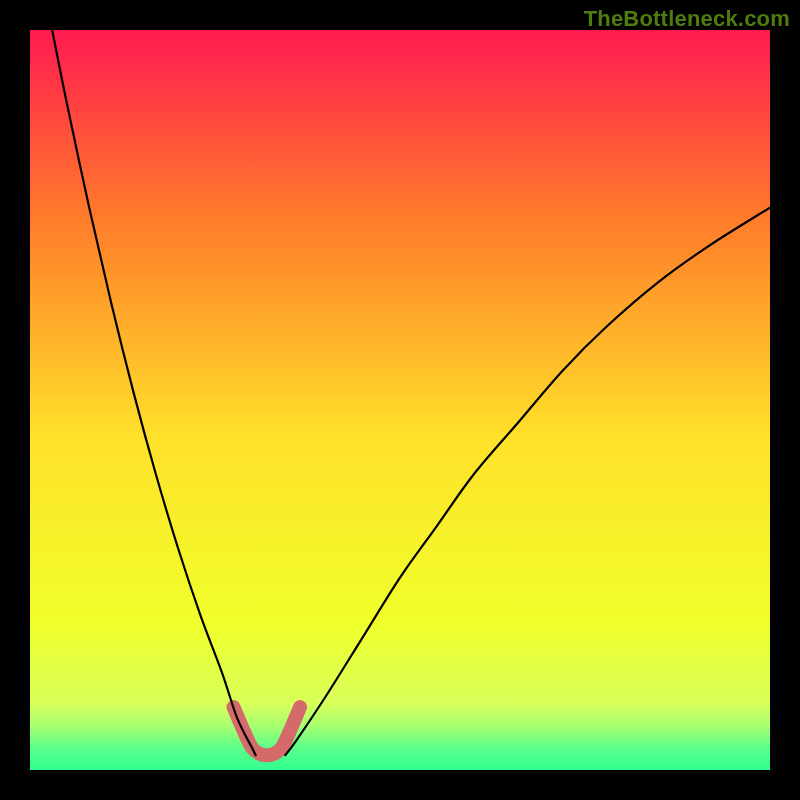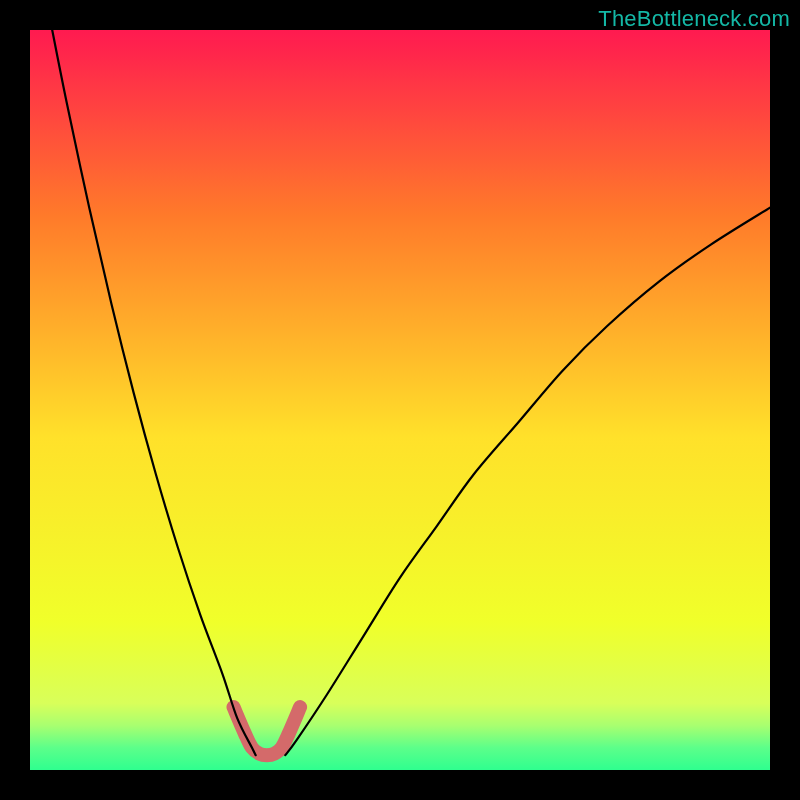--- a/index.html
+++ b/index.html
@@ -23,23 +23,23 @@
     position: absolute;
     left: 0;
     top: 0;
     width: 740px;
     height: 740px;
   }
   .watermark {
     position: absolute;
     top: 6px;
     right: 10px;
-    color: #14b8a6;
+    color: #4d7c0f;
     font-size: 22px;
-    font-weight: 400;
+    font-weight: 700;
     letter-spacing: 0.2px;
     user-select: none;
   }
 </style>
 </head>
 <body>
 
 <div class="frame">
   <svg class="plot" viewBox="0 0 740 740" preserveAspectRatio="none">
     <defs>

